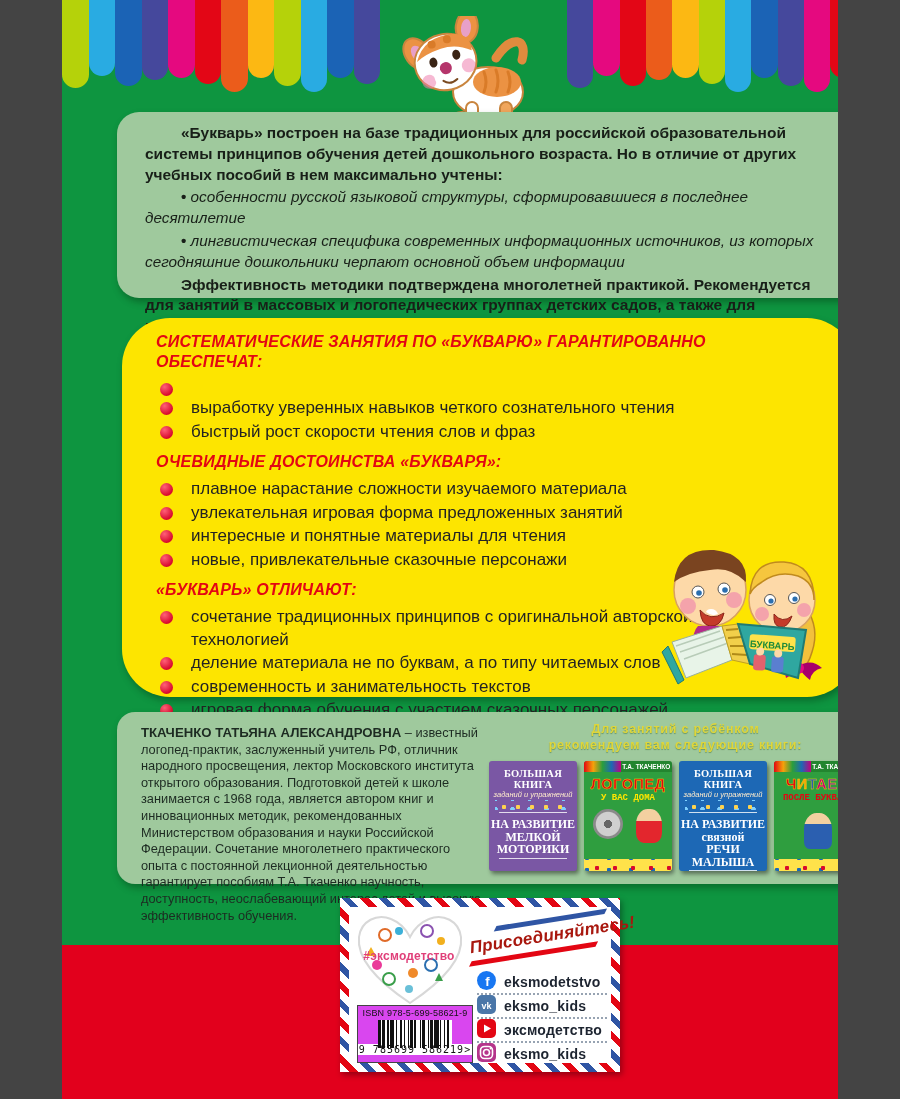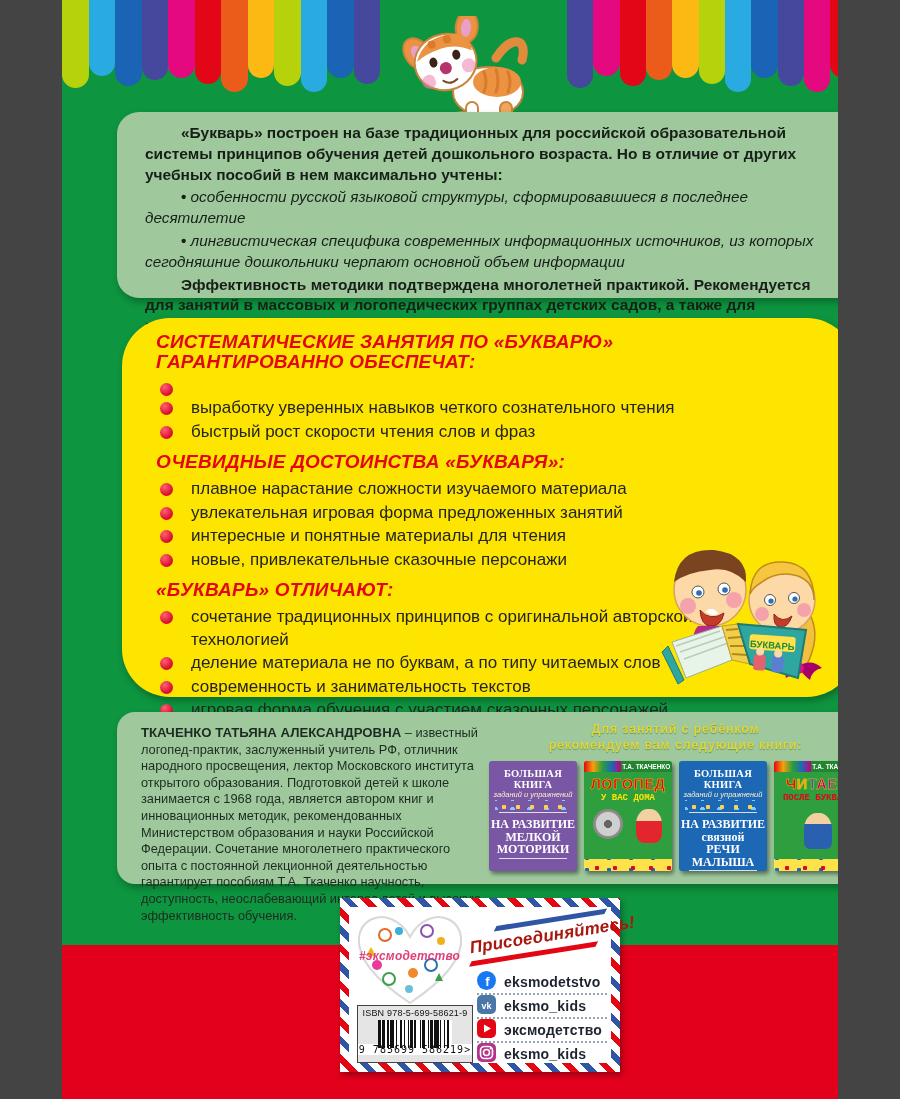--- a/index.html
+++ b/index.html
@@ -15,21 +15,21 @@
   .gbox{position:absolute;background:#9fc99d;border-radius:22px;
         box-shadow:2px 4px 7px rgba(0,35,8,.35);color:#181f18;}
   .intro{left:55px;top:112px;width:745px;height:186px;padding:9px 28px 0 28px;box-sizing:border-box;}
   .intro p{margin:2px 0 0 0;font-size:15.5px;line-height:20.8px;font-weight:bold;text-indent:36px;}
   .intro p.ib{font-weight:normal;font-style:italic;font-size:15.3px;}
   .intro .bullet-ch{font-style:normal;font-weight:bold;}
 
   .ybox{left:60px;top:318px;width:733px;height:379px;background:#fde500;border-radius:48px;
         position:absolute;box-sizing:border-box;padding:12px 120px 0 34px;
         box-shadow:2px 4px 7px rgba(0,35,8,.35);}
-  .bhead{color:#e30613;font-weight:bold;font-style:italic;font-size:19px;line-height:20px;
+  .bhead{color:#e30613;font-weight:bold;font-style:italic;font-size:16px;line-height:20px;
          margin:9px 0 6px 0;letter-spacing:.2px;}
   .bsec:first-child .bhead{margin-top:2px;}
   .brow{display:flex;align-items:flex-start;margin:0 0 1px 0;}
   .brow .dot{flex:none;width:13px;height:13px;border-radius:50%;margin:5px 18px 0 4px;
              background:radial-gradient(circle at 35% 30%,#ff6077,#d8092d 70%);}
   .brow .btxt{font-size:17px;line-height:22.5px;color:#232323;}
 
   .authorbox{left:55px;top:712px;width:745px;height:172px;border-radius:18px;display:flex;}
   .bio{width:378px;box-sizing:border-box;padding:13px 6px 0 24px;
        font-size:12.8px;line-height:16.6px;color:#1d2b22;}
@@ -67,31 +67,31 @@
                   background-size:14px 10px,17px 10px;background-position:2px 2px,9px 4px;}
   .bookcv hr{border:none;border-top:1px solid rgba(255,255,255,.8);margin:2px 10px;}
 
   
   .envelope{position:absolute;left:278px;top:898px;width:280px;height:174px;
             background:repeating-linear-gradient(45deg,#fff 0 7px,#e30613 7px 13px,#fff 13px 20px,#2f55a4 20px 26px);
             box-shadow:2px 3px 6px rgba(0,0,0,.35);}
   .env-in{position:absolute;inset:9px;background:#fff;}
   .heart-wrap{position:absolute;left:2px;top:0px;width:118px;height:104px;}
   .hashtag{position:absolute;left:10px;top:42px;width:100px;text-align:center;
-           color:#e0407a;font-weight:bold;font-style:italic;font-size:12px;letter-spacing:.2px;}
+           color:#e0407a;font-weight:bold;font-size:12px;letter-spacing:.2px;}
   .join{position:absolute;left:118px;top:12px;width:150px;transform:rotate(-9deg);}
   .join .lblue{height:5px;width:112px;margin-left:30px;background:#2f55a4;transform:skewX(-35deg);}
   .join .jtxt{color:#a8170e;font-weight:bold;font-style:italic;font-size:17px;margin:3px 0 3px 2px;
               letter-spacing:.2px;}
   .join .lred{height:5px;width:128px;background:#e30613;transform:skewX(-35deg);}
   .socials{position:absolute;left:128px;top:64px;width:130px;}
   .srow{display:flex;align-items:center;gap:8px;height:22px;border-bottom:2px dotted #97a3b2;}
   .srow:last-child{border-bottom:none;}
   .handle{font-weight:bold;font-size:14px;color:#1d2430;letter-spacing:.2px;}
-  .isbnbox{position:absolute;left:8px;top:98px;width:116px;height:58px;background:#e5e5e5;
+  .isbnbox{position:absolute;left:8px;top:98px;width:116px;height:58px;background:#d946ef;
            border:1px solid #444;box-sizing:border-box;text-align:center;}
   .isbnbox .ilabel{font-size:9px;color:#111;margin-top:2px;letter-spacing:.2px;}
   .bars{display:flex;justify-content:center;align-items:stretch;height:28px;margin-top:2px;}
   .bars i{display:block;height:100%;}
   .digits{font-family:"DejaVu Sans Mono",monospace;font-size:10px;color:#111;letter-spacing:1px;
           margin-top:-4px;background:#fff;}
   svg text{font-family:"Liberation Sans",sans-serif;}
 </style>
 </head>
 <body>

